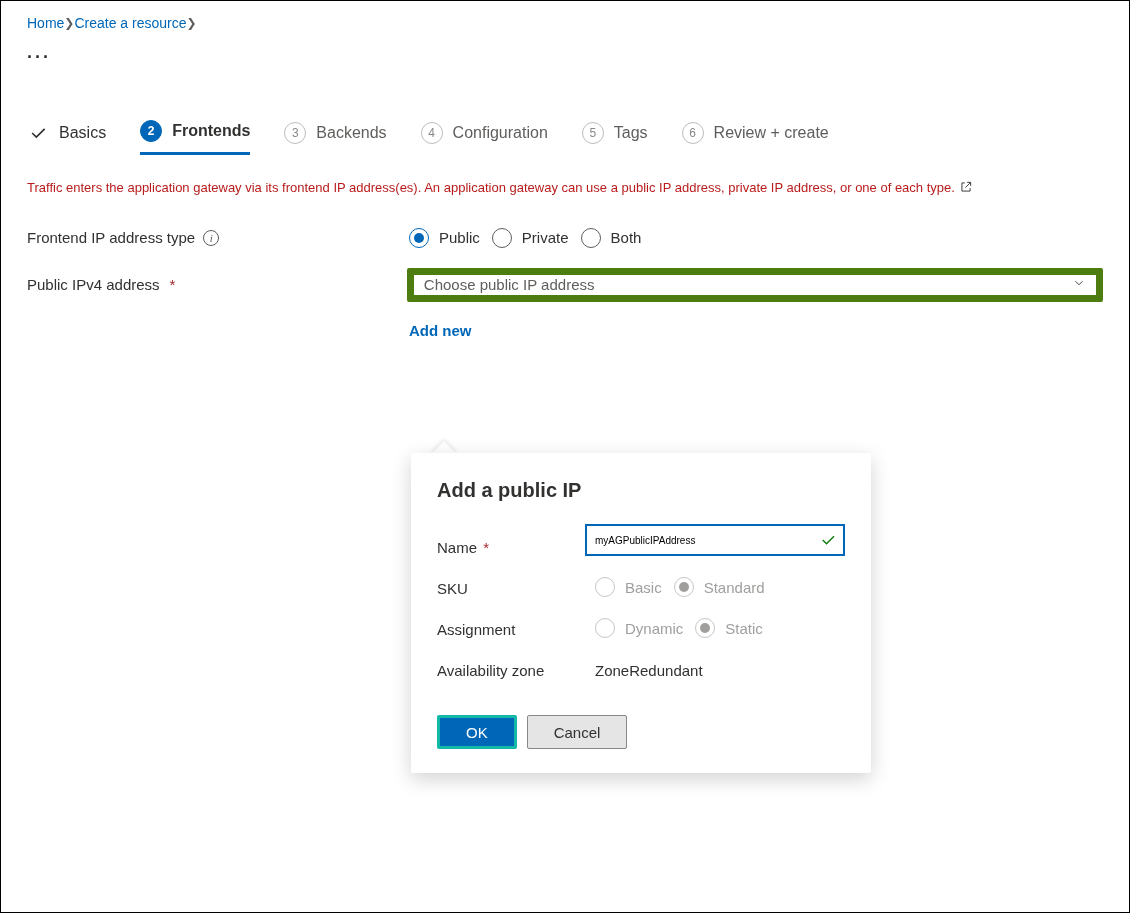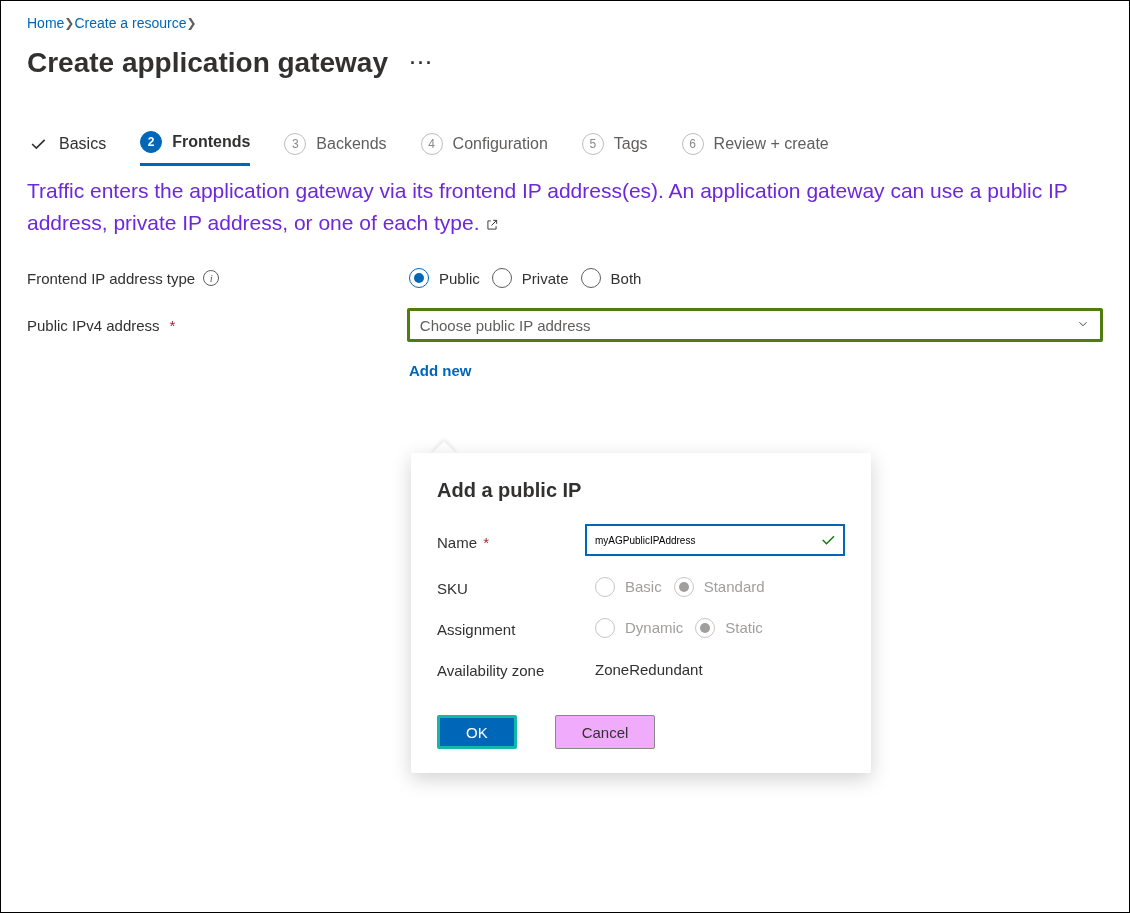--- a/index.html
+++ b/index.html
@@ -35,21 +35,21 @@
     display: inline-flex; align-items: center; justify-content: center;
     font-size: 12px; color: #8a8886;
   }
   .tab.done .num { border: none; width: 22px; height: 22px; }
   .tab.done { color: #323130; font-weight: 400; }
   .tab.active { color: #323130; font-weight: 600; border-bottom: 3px solid #0067b8; }
   .tab.active .num {
     background: #0067b8; border-color: #0067b8; color: #fff; font-weight: 600;
   }
   .tab.done svg { width: 20px; height: 20px; }
-  .desc { margin-top: 9px; font-size: 21px; color: #6d28d9; line-height: 1.5; max-width: 1060px; }
+  .desc { margin-top: 23px; font-size: 13px; color: #b91c1c; line-height: 1.5; max-width: 1060px; }
   .extlink-icon { display: inline-block; vertical-align: -2px; }
   .form { margin-top: 28px; }
   .form-row { display: flex; align-items: center; margin-bottom: 20px; }
   .form-label { width: 382px; font-size: 15px; color: #323130; display: flex; align-items: center; gap: 8px; }
   .info-icon {
     width: 16px; height: 16px; border: 1px solid #605e5c; border-radius: 50%;
     display: inline-flex; align-items: center; justify-content: center;
     font-size: 11px; color: #605e5c; font-style: italic; font-family: Georgia, serif;
     cursor: default;
   }
@@ -59,69 +59,68 @@
   .radio-outer {
     width: 20px; height: 20px; border: 1px solid #605e5c; border-radius: 50%;
     display: inline-flex; align-items: center; justify-content: center; background: #fff;
   }
   .radio-outer.selected { border-color: #0067b8; }
   .radio-outer.selected .radio-inner { width: 10px; height: 10px; background: #0067b8; border-radius: 50%; }
   .radio-outer.disabled { border-color: #c8c6c4; }
   .radio-outer.disabled .radio-inner { width: 10px; height: 10px; background: #a19f9d; border-radius: 50%; }
   .radio-item.disabled { color: #a19f9d; cursor: default; }
   .select-box {
-    width: 700px; height: 34px; border: 3px solid #4d7c0f; border-radius: 2px;
+    width: 700px; height: 34px; border: 7px solid #4d7c0f; border-radius: 2px;
     display: flex; align-items: center; justify-content: space-between; padding: 0 10px;
     color: #605e5c; font-size: 15px; cursor: pointer; background: #fff;
   }
   .select-box svg { width: 14px; flex-shrink: 0; }
   .addnew { margin-left: 382px; margin-top: 4px; font-weight: bold; }
   .addnew a { color: #0067b8; text-decoration: none; font-size: 15px; cursor: pointer; }
   .callout-wrap { position: absolute; left: 410px; top: 452px; }
   .callout-beak {
     width: 18px; height: 18px; background: #fff; transform: rotate(45deg);
     position: absolute; left: 24px; top: -8px; box-shadow: -2px -2px 4px rgba(0,0,0,.08);
   }
   .callout {
     width: 460px; background: #fff; box-shadow: 0 6px 20px rgba(0,0,0,.18);
     border-radius: 2px; padding: 26px 26px 24px 26px; position: relative;
   }
   .callout h2 { font-size: 20px; font-weight: 600; margin: 0 0 22px 0; }
-  .co-row { display: flex; align-items: center; margin-bottom: 20px; }
+  .co-row { display: flex; align-items: flex-end; margin-bottom: 20px; }
   .co-label { width: 158px; font-size: 15px; padding-top: 4px; }
   .co-control { flex: 1; }
   .co-input {
     width: 260px; height: 32px; border: 2px solid #0067b8; padding: 0 34px 0 8px;
     font-size: 10px; font-family: inherit; outline: none;
   }
   .co-input-wrap { position: relative; width: 260px; }
   .co-check { position: absolute; right: 8px; top: 7px; }
   .co-value { font-size: 15px; color: #323130; padding-top: 2px; }
   .btn-row { margin-top: 36px; display: flex; gap: 10px; }
   .btn {
     height: 34px; padding: 0 26px; font-size: 15px; border-radius: 2px; cursor: pointer;
     font-family: inherit;
   }
   .btn-primary { background: #0067b8; color: #fff; border: 3px solid #14b8a6; }
-  .btn-secondary { background: #f0abfc; color: #323130; border: 1px solid #8a8886; margin-left: 28px; }
+  .btn-secondary { background: #e5e5e5; color: #323130; border: 1px solid #8a8886; }
 </style>
 </head>
 <body>
 
 <div class="page-inner">
 
   <div class="breadcrumb">
     <a>Home</a>
     <span class="chev">❯</span>
     <a>Create a resource</a>
     <span class="chev">❯</span>
   </div>
 
   <h1 class="title">
-    <span>Create application gateway</span>
     <span class="title-dots">···</span>
   </h1>
 
   <div class="tabs">
     <div class="tab done">
       <span class="num">
         <svg viewBox="0 0 24 24" fill="none">
             <path d="M5 12l5 5L20 7" stroke="#323130" stroke-width="2"></path>
           </svg>
       </span>

